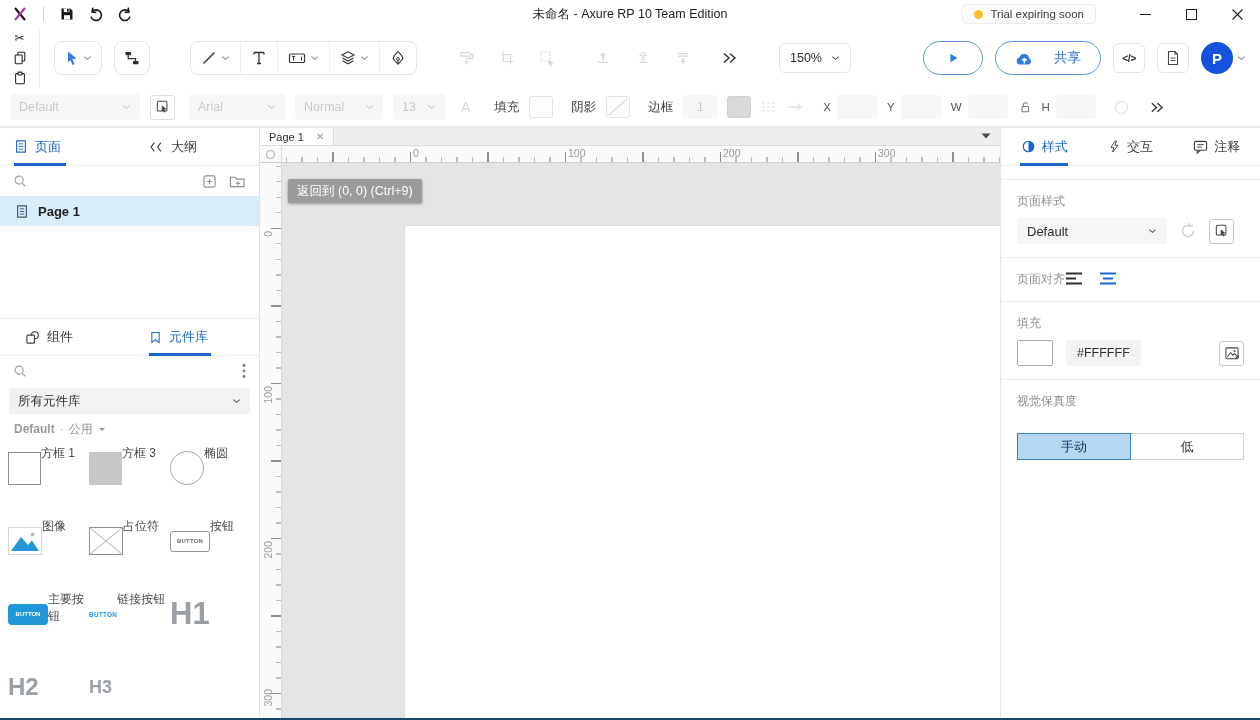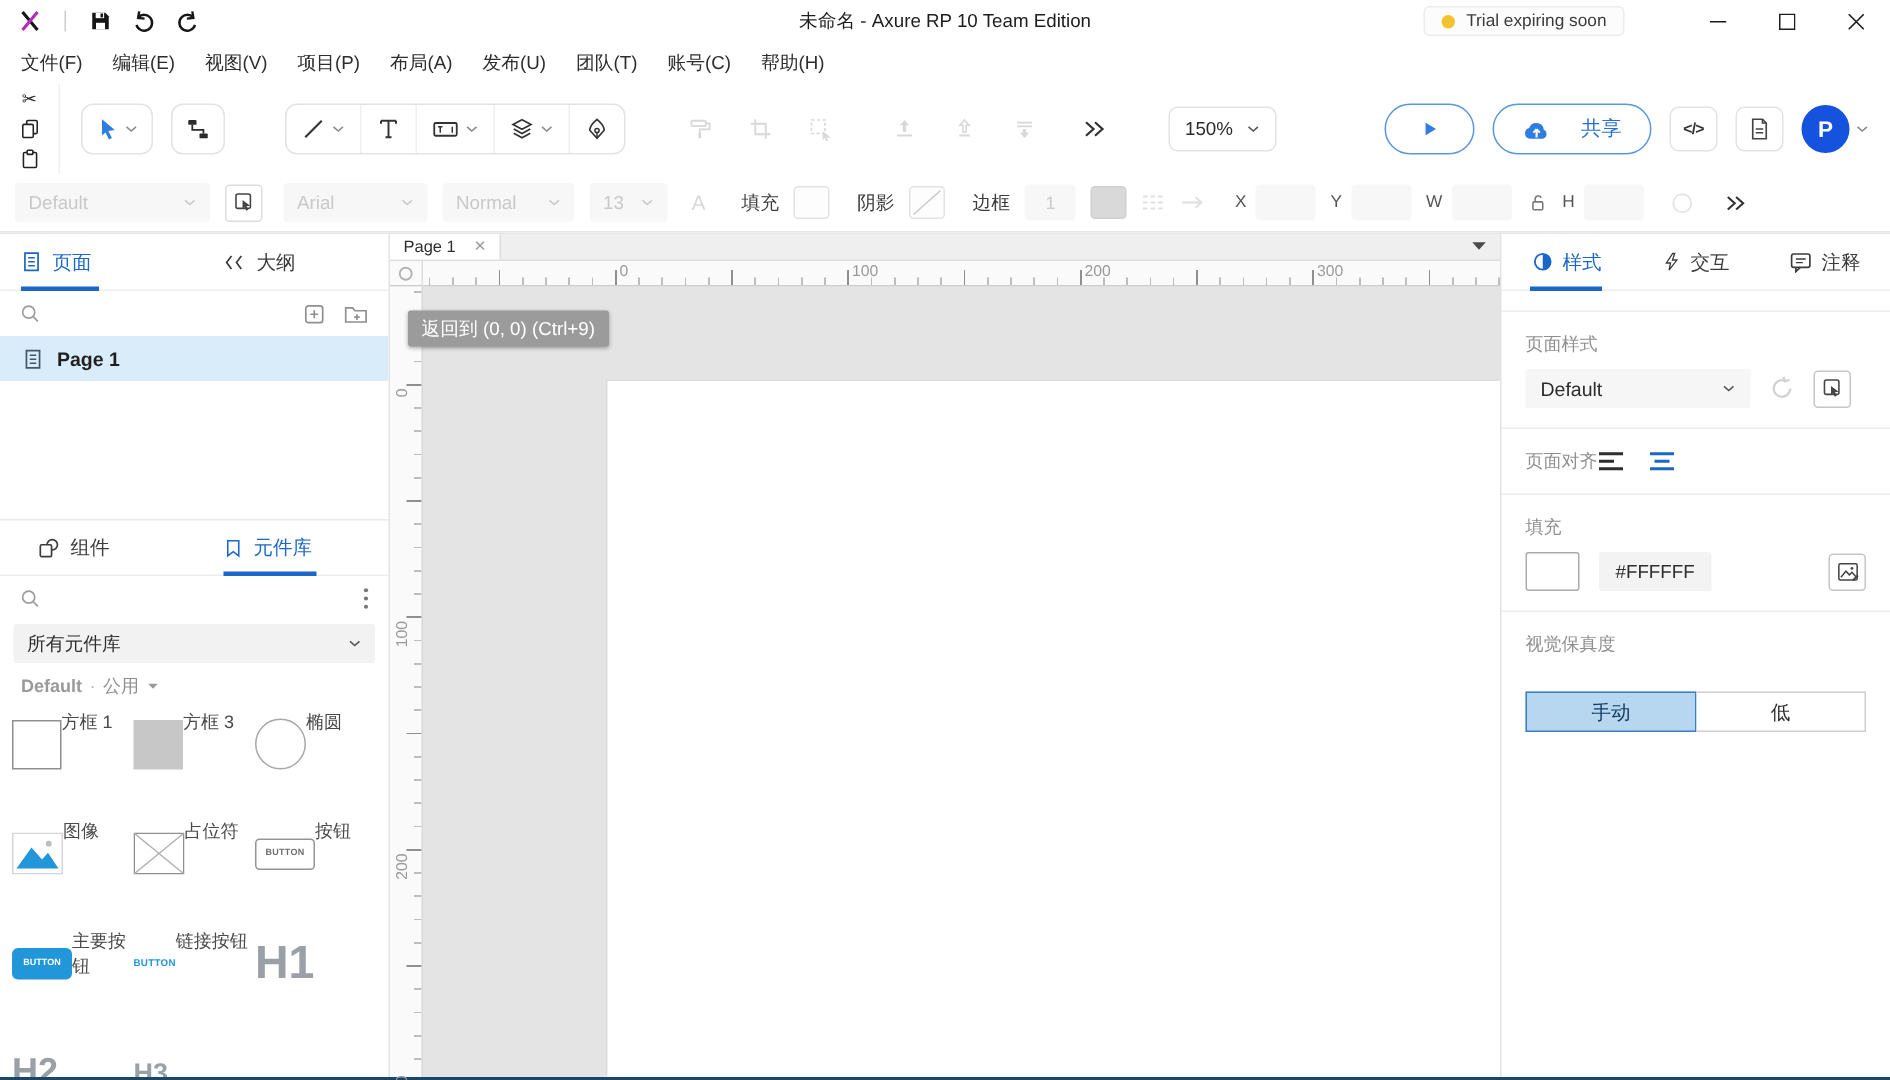--- a/index.html
+++ b/index.html
@@ -10,21 +10,21 @@
 .i16{width:16px;height:16px}
 .i14{width:14px;height:14px}
 .chev{width:9px;height:6px;flex:none}
 
 
 .titlebar{height:28px;display:flex;align-items:center;padding:0 0 0 12px;position:relative;background:#fff}
 .tb-left{display:flex;align-items:center;gap:13px;z-index:2}
 .tb-sep{width:1px;height:14px;background:#ccc;margin:0 2px}
 .tb-title{position:absolute;left:0;right:0;text-align:center;font-size:12.5px;color:#1d1d1d}
 .tb-right{margin-left:auto;display:flex;align-items:center;z-index:2}
-.trial-badge{display:flex;align-items:center;gap:7px;padding:3px 11px;background:#fcfcfc;border:1px solid #ececec;border-radius:4px;font-size:11.5px;color:#3a3a3a;margin-right:39px}
+.trial-badge{display:flex;align-items:center;gap:7px;padding:3px 11px;background:#fcfcfc;border:1px solid #ececec;border-radius:4px;font-size:11.5px;color:#3a3a3a;margin-right:26px}
 .trial-dot{width:9px;height:9px;border-radius:50%;background:#f2c230}
 .winbtn{width:46px;height:28px;display:flex;align-items:center;justify-content:center;font-size:13px;color:#1d1d1d}
 
 
 .menubar{height:28px;display:flex;align-items:center;padding-left:4px}
 .menu-item{padding:0 10px;font-size:12.5px;color:#2d2d2d;line-height:28px}
 
 
 .toolbar{height:60px;display:flex;align-items:stretch}
 .clipcol{width:40px;border-right:1px solid #f0f0f0;display:flex;flex-direction:column;align-items:center;justify-content:center;gap:5px}
@@ -108,39 +108,39 @@
 .vruler{width:22px;flex:none;position:relative;background:#fafafa;border-right:1px solid #d8d8d8;
  background-image:
   repeating-linear-gradient(to bottom,#8f8f8f 0 1px,transparent 1px 77.5px),
   repeating-linear-gradient(to bottom,#bdbdbd 0 1px,transparent 1px 15.5px);
  background-size:10px calc(100% + 90px),5px calc(100% + 90px);
  background-position:right 0 top -12.5px,right 0 top 3px;
  background-repeat:no-repeat}
 .vr-num{position:absolute;left:2px;writing-mode:vertical-rl;transform:rotate(180deg);font-size:10.5px;color:#9a9a9a}
 .workspace{flex:1;position:relative;background:#e4e4e4;overflow:hidden}
 .page-sheet{position:absolute;left:123px;top:63px;right:0;bottom:0;background:#fff;box-shadow:-1px -1px 0 #dcdcdc}
-.origin-tooltip{position:absolute;left:12px;top:51px;height:24px;display:flex;align-items:center;padding:0 9px;background:#9b9b9b;color:#fff;font-size:12.5px;border-radius:2px;box-shadow:0 1px 3px rgba(0,0,0,.35);z-index:5;white-space:nowrap}
+.origin-tooltip{position:absolute;left:28px;top:51px;height:24px;display:flex;align-items:center;padding:0 9px;background:#9b9b9b;color:#fff;font-size:12.5px;border-radius:2px;box-shadow:0 1px 3px rgba(0,0,0,.35);z-index:5;white-space:nowrap}
 
 
 .right-panel{width:260px;flex:none;border-left:1px solid #e3e3e3;display:flex;flex-direction:column;background:#fff;overflow:hidden}
 .rp-tabs{height:38px;display:flex;border-bottom:1px solid #ededed;flex:none}
 .rp-tab{flex:1;display:flex;align-items:center;justify-content:center;gap:6px;font-size:13px;color:#3c3c3c;position:relative}
 .rp-tab.active{color:#1b66c9}
 .rp-tab.active::after{content:"";position:absolute;left:50%;transform:translateX(-50%);bottom:-1px;height:3px;width:48px;background:#1b66c9}
 .rp-section{padding:0 16px}
 .rp-divider{border-top:1px solid #ececec;margin-top:13px}
 .rp-label{font-size:12px;color:#8f8f8f;margin:13px 0 8px}
 .rp-select{height:26px;background:#f6f6f6;border-radius:2px;display:flex;align-items:center;padding:0 10px;font-size:13px;color:#2b2b2b}
 .rp-select .chev{margin-left:auto}
 .add-view{display:flex;align-items:center;gap:7px;font-size:13px;color:#2b2b2b;margin-top:13px}
 .plus{font-size:14px;color:#3a3a3a;line-height:1}
 .style-row{display:flex;align-items:center;gap:12px}
 .style-row .rp-select{width:150px}
 .mini-btn{width:25px;height:25px;border:1px solid #c6c6c6;border-radius:3px;display:flex;align-items:center;justify-content:center;background:#fff}
-.align-row{display:flex;align-items:center;margin:13px 0 0}
+.align-row{display:flex;align-items:flex-start;margin:13px 0 0}
 .align-row .rp-label{margin:0}
 .align-ics{display:flex;gap:16px}
 .fill-row{display:flex;align-items:center}
 .fill-swatch{width:36px;height:26px;border:1px solid #ababab;border-radius:2px;background:#fff;flex:none}
 .hex-box{height:26px;background:#f3f3f3;border-radius:2px;display:flex;align-items:center;padding:0 11px;font-size:12.5px;color:#2f2f2f;margin-left:13px}
 .img-btn{margin-left:auto}
 .seg{display:flex;height:27px;margin-top:23px}
 .seg-a{flex:1;display:flex;align-items:center;justify-content:center;background:#b7d6f0;border:1px solid #3d7fc4;font-size:13px;color:#123a63}
 .seg-b{flex:1;display:flex;align-items:center;justify-content:center;background:#fff;border:1px solid #cfcfcf;border-left:none;font-size:13px;color:#2e2e2e}
 </style>
@@ -204,31 +204,20 @@
           </svg>
       </div>
       <div class="winbtn">
         <svg width="11" height="11" viewBox="0 0 11 11">
             <path d="M0.5 0.5 L10.5 10.5 M10.5 0.5 L0.5 10.5" stroke="#1d1d1d" stroke-width="1.1"></path>
           </svg>
       </div>
     </div>
   </div>
 
-  <div class="menubar">
-    <span class="menu-item">文件(F)</span>
-    <span class="menu-item">编辑(E)</span>
-    <span class="menu-item">视图(V)</span>
-    <span class="menu-item">项目(P)</span>
-    <span class="menu-item">布局(A)</span>
-    <span class="menu-item">发布(U)</span>
-    <span class="menu-item">团队(T)</span>
-    <span class="menu-item">账号(C)</span>
-    <span class="menu-item">帮助(H)</span>
-  </div>
 
   <div class="toolbar">
     <div class="clipcol">
       <span class="clip-ic">✂</span>
       <span class="clip-ic">
         <svg width="14" height="14" viewBox="0 0 16 16">
             <rect x="5.5" y="1.5" width="8" height="10" rx="1" fill="#fff" stroke="#222" stroke-width="1.2"></rect>
             <rect x="2.5" y="4.5" width="8" height="10" rx="1" fill="#fff" stroke="#222" stroke-width="1.2"></rect>
           </svg>
       </span>

